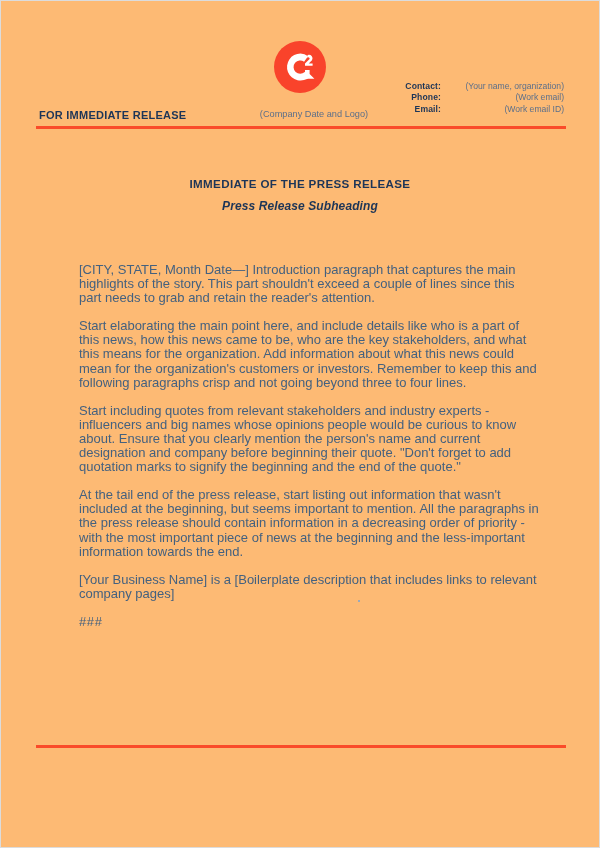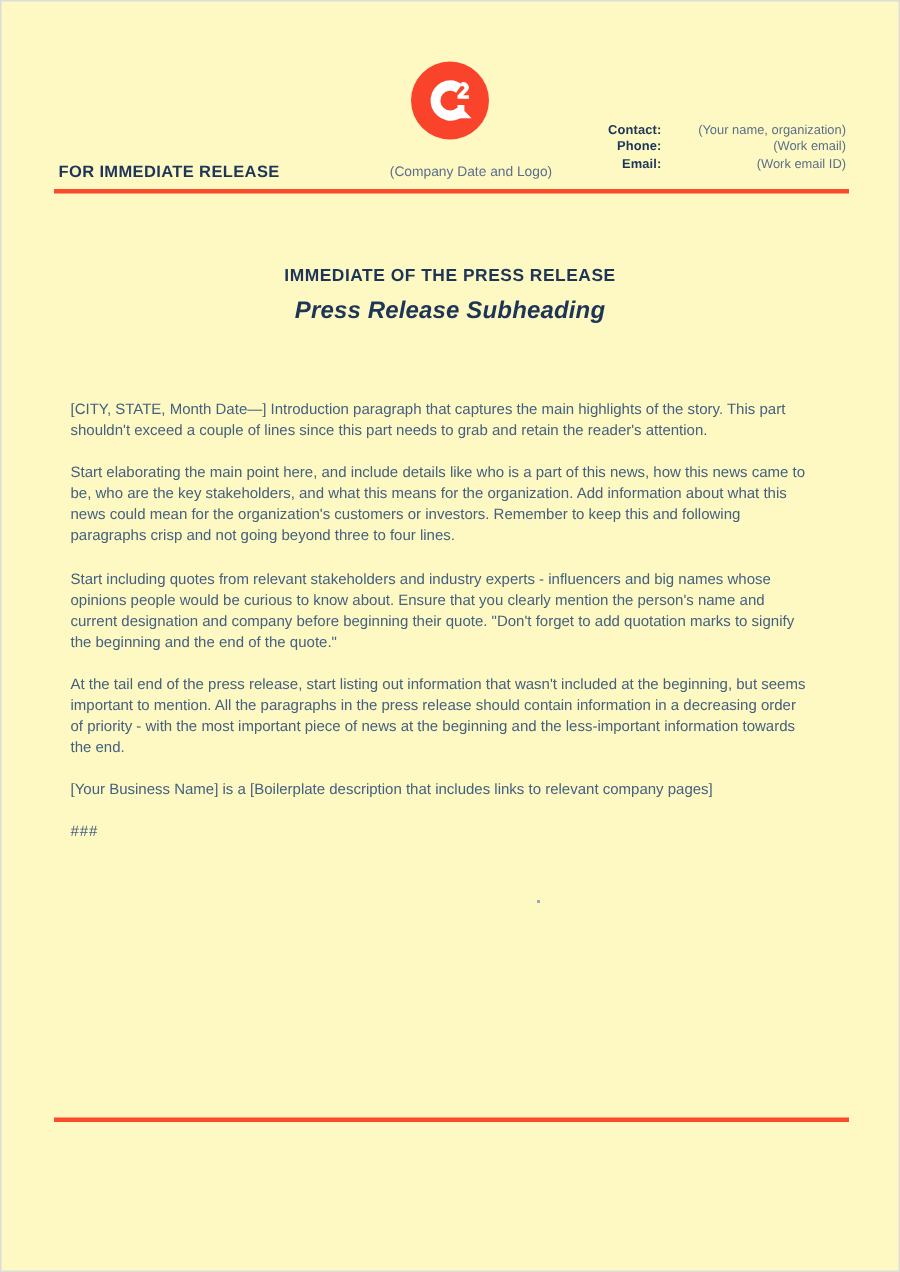--- a/index.html
+++ b/index.html
@@ -12,21 +12,21 @@
     height: 848px;
     font-family: "Liberation Sans", sans-serif;
     -webkit-font-smoothing: antialiased;
   }
 
   .page {
     position: relative;
     box-sizing: border-box;
     width: 600px;
     height: 848px;
-    background: #fef9c3;
+    background: #fdba74;
     border: 1px solid #dcdcdc;
     overflow: hidden;
   }
 
   
   .header {
     position: relative;
     height: 132px;
   }
 
@@ -117,33 +117,33 @@
     text-align: center;
   }
   .headline {
     font-size: 11.6px;
     font-weight: bold;
     color: #1d3557;
     letter-spacing: 0.35px;
   }
   .subheading {
     margin-top: 9px;
-    font-size: 16px;
+    font-size: 12px;
     font-weight: bold;
     font-style: italic;
     color: #1d3557;
     letter-spacing: 0.1px;
     text-align: center;
   }
 
   
   .body-copy {
-    margin: 50px 60px 0 46px;
+    margin: 50px 60px 0 78px;
     color: #44617f;
-    font-size: 10px;
+    font-size: 13px;
     line-height: 14.1px;
   }
   .body-copy p {
     margin: 0 0 14px 0;
   }
   .body-copy p.hash {
     margin-bottom: 14px;
     letter-spacing: 0.6px;
   }
   .body-copy p.tight {

